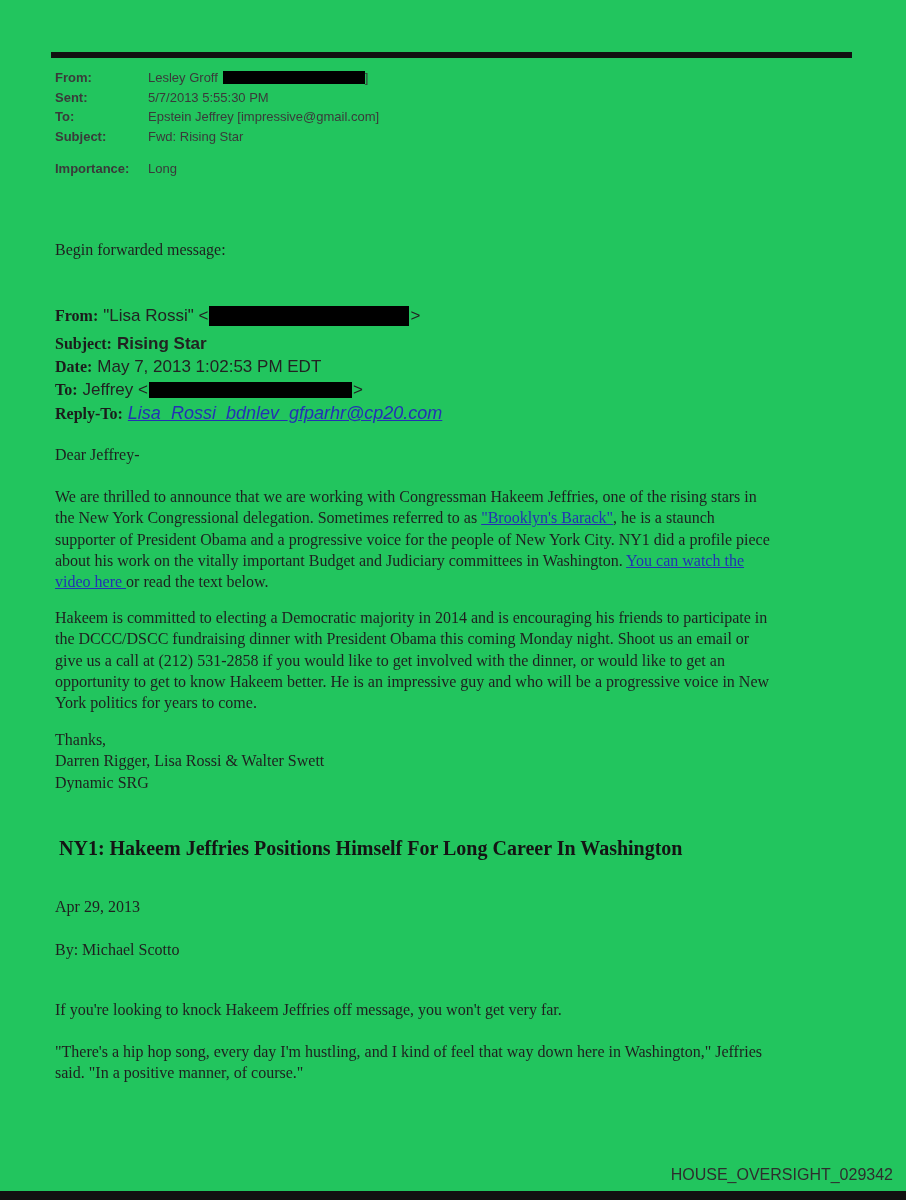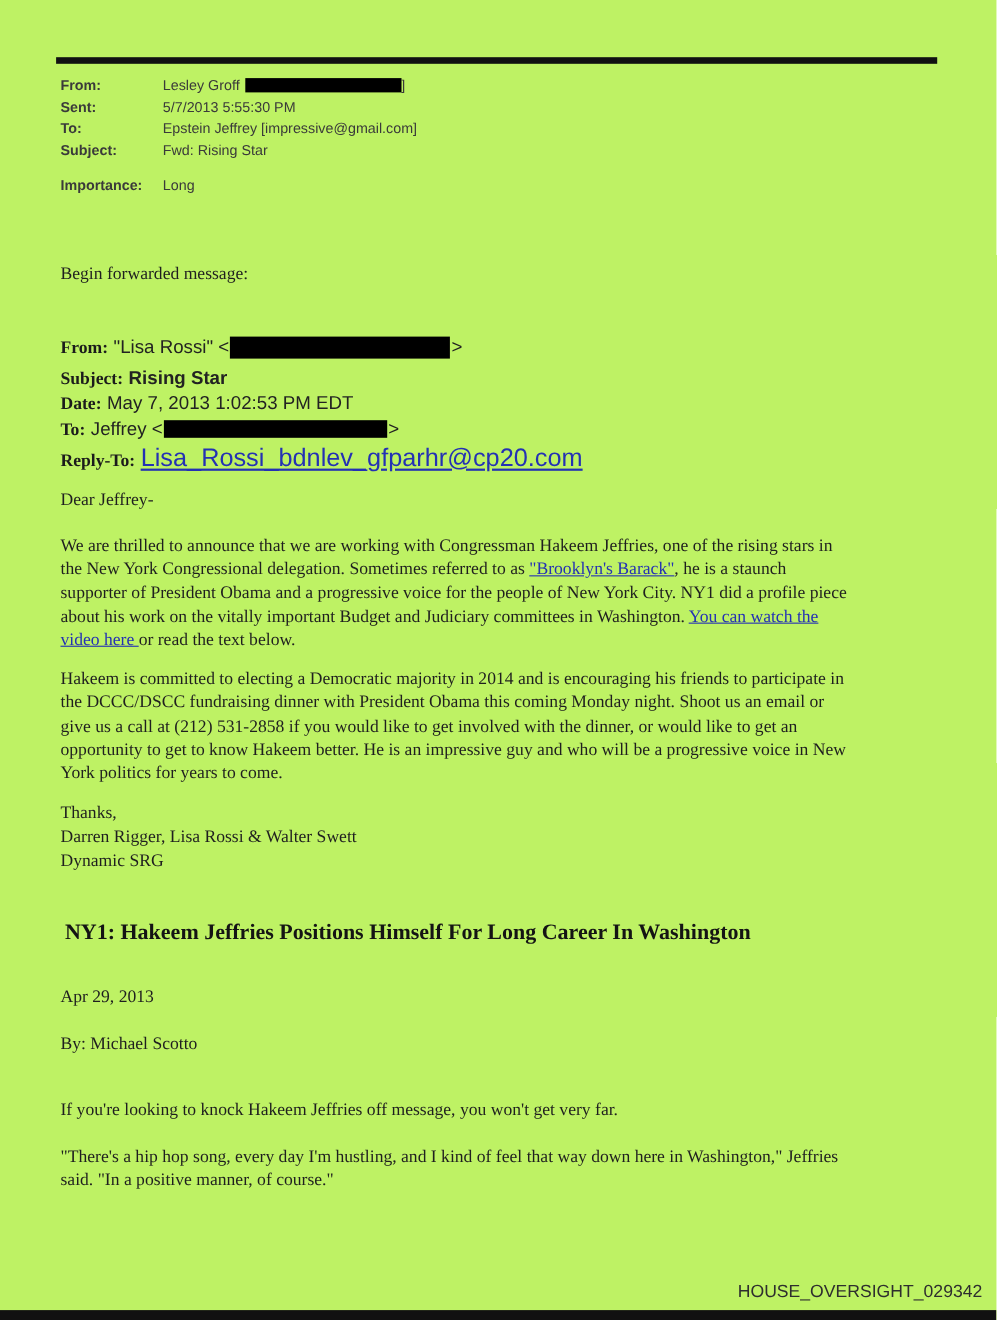--- a/index.html
+++ b/index.html
@@ -1,20 +1,20 @@
 <!DOCTYPE html>
 <html style="--link-blue: #2431b4; --redaction-black: #000000; --rule-black: #111111;"><head>
 <meta charset="utf-8">
 <style>
   html, body { margin: 0; padding: 0; background: #ffffff; }
   .page {
     position: relative;
     width: 906px;
     height: 1200px;
-    background: #bef264;
+    background: #22c55e;
     overflow: hidden;
     font-family: "Liberation Serif", serif;
     color: #1f1f1f;
   }
 
   
   .topbar {
     position: absolute; left: 51px; top: 52px;
     width: 801px; height: 6px;
     background: var(--rule-black, #111);
@@ -60,21 +60,21 @@
     font-family: "Liberation Sans", sans-serif;
     font-size: 17px; color: #222222;
   }
   .fwd-val.subject-bold { font-weight: bold; }
 
   a.link, a.body-link {
     color: var(--link-blue, #2431b4);
     text-decoration: underline;
     cursor: pointer;
   }
-  .fwd-val a.link { font-family: "Liberation Sans", sans-serif; font-size: 23px; }
+  .fwd-val a.link { font-family: "Liberation Sans", sans-serif; font-size: 18px; font-style: italic; }
 
   
   .para {
     position: absolute; left: 55px; width: 840px;
     font-size: 16px; line-height: 21.3px;
     white-space: pre-line;
     color: #1f1f1f;
   }
   .salutation { top: 444px; }
   .p1 { top: 486px; }

